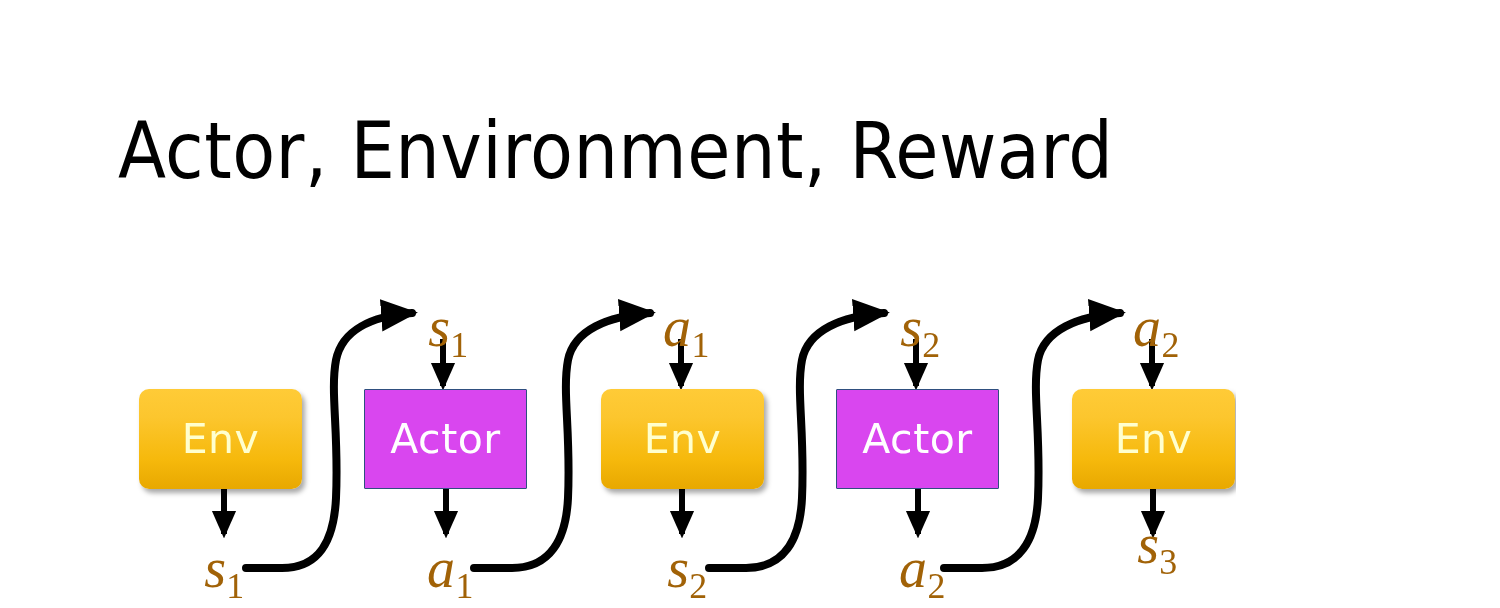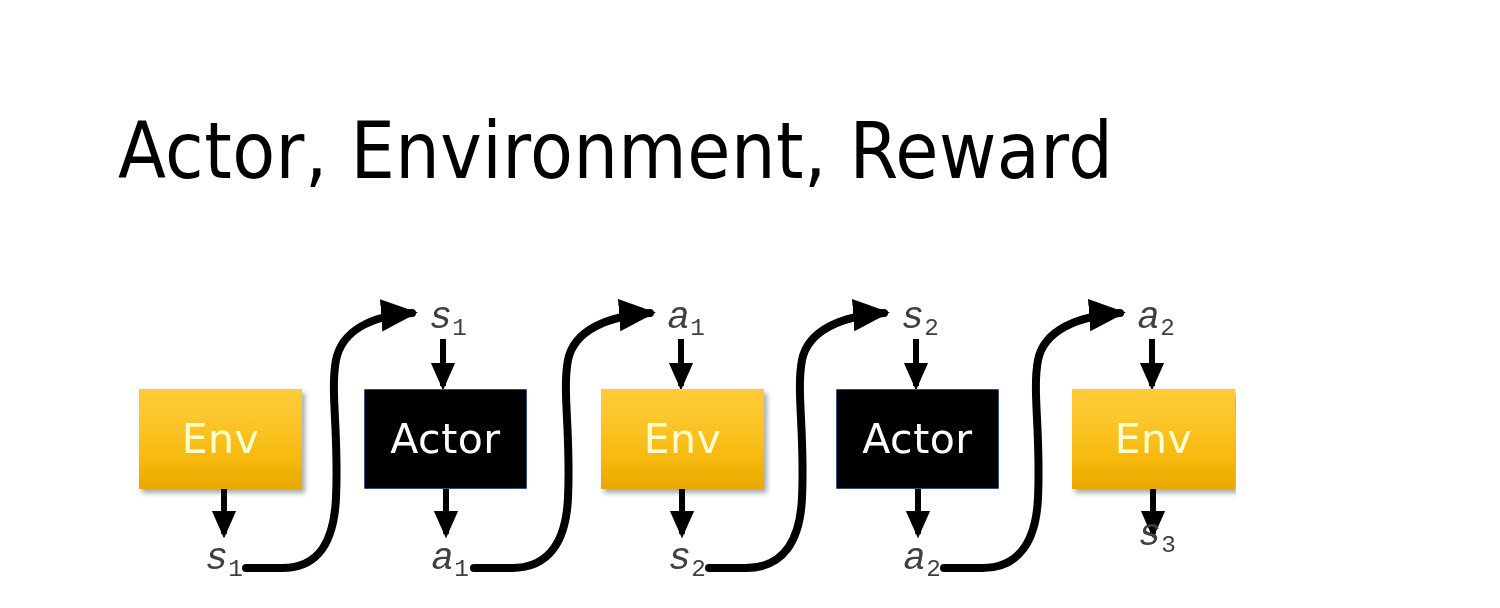--- a/index.html
+++ b/index.html
@@ -65,38 +65,38 @@
   }
   .node-box .node-label {
     font-family: "DejaVu Sans", "Liberation Sans", sans-serif;
     font-size: 41px;
     font-weight: 400;
     line-height: 1;
     letter-spacing: 0.5px;
   }
   .node-env {
     background: linear-gradient(180deg, #FFCB37 0%, #FCC62E 28%, #F6B90C 70%, #E8A800 100%);
-    border-radius: 0;
+    border-radius: 10px;
     box-shadow: 3px 4px 5px rgba(0,0,0,0.34);
   }
   .node-env .node-label { color: #FFFFCE; }
   .node-actor {
-    background: #000000;
+    background: #d946ef;
     border: 1.4px solid #2F4F7F;
     border-radius: 1px;
   }
   .node-actor .node-label { color: #FFFFFF; }
 
   
   .math-label {
     position: absolute;
-    font-family: Liberation Mono, monospace;
+    font-family: Liberation Serif, serif;
     font-style: italic;
-    font-size: 38px;
-    color: #404040;
+    font-size: 56px;
+    color: #a16207;
     white-space: nowrap;
     line-height: 1;
     transform: translateX(-50%);
   }
   .math-label .sub {
     font-size: 0.64em;
     font-style: normal;
     vertical-align: baseline;
     position: relative;
     top: 0.30em;

